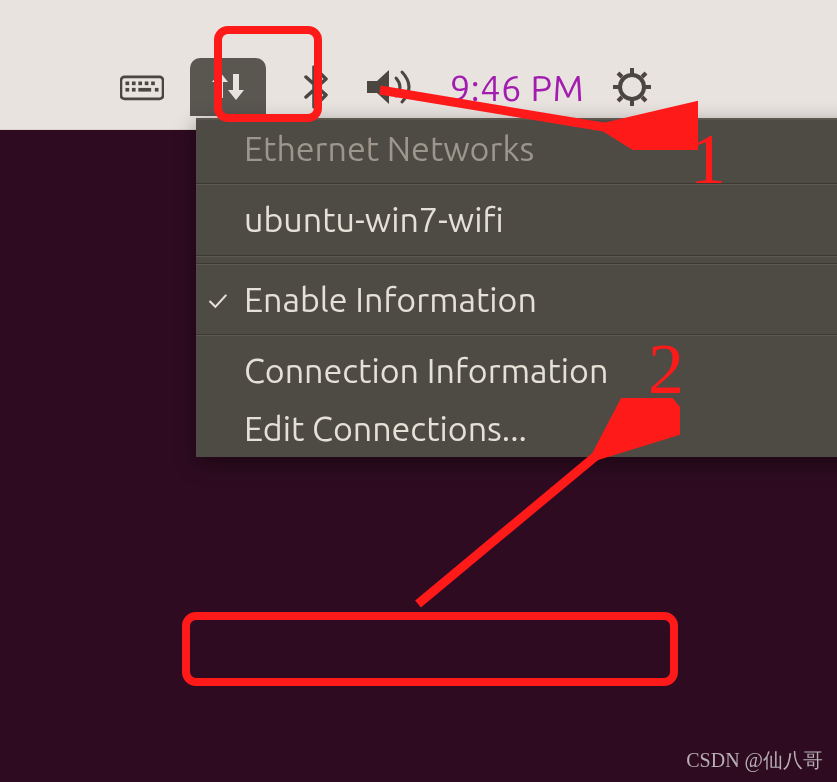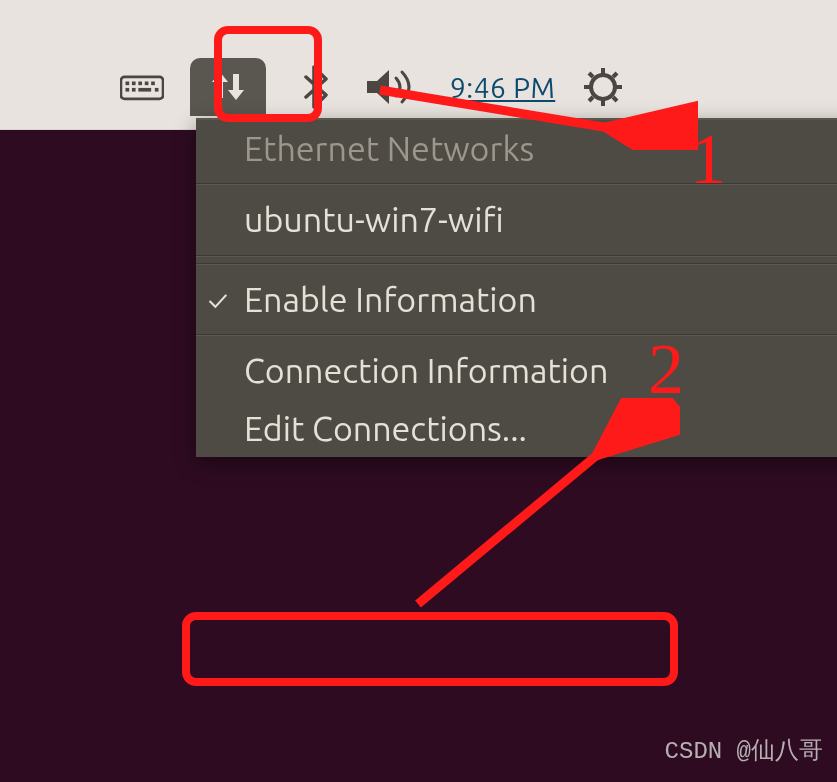--- a/index.html
+++ b/index.html
@@ -21,21 +21,21 @@
     .topbar {
       position: absolute;
       left: 120px; top: 58px;
       height: 58px;
       display: flex;
       align-items: center;
       gap: 26px;
       color: #4b463f;
     }
     .tb-icon { display: flex; align-items: center; justify-content: center; width: 44px; height: 44px; }
-    .tb-time { font-size: 28px; letter-spacing: 0.5px; color:#0c4a6e;text-decoration:underline; }
+    .tb-time { font-size: 36px; letter-spacing: 0.5px; color:#a21caf; }
     
     .network-btn {
       width: 76px; height: 58px;
       border-radius: 10px 10px 0 0;
       background: #5a5751;
       display: flex; align-items: center; justify-content: center;
     }
     
     .menu {
       position: absolute;
@@ -91,25 +91,25 @@
       font-size: 72px;
       font-weight: 500;
       font-family: Georgia, serif;
       pointer-events: none;
     }
     .annot-num.n1 { left: 690px; top: 118px; }
     .annot-num.n2 { left: 648px; top: 328px; }
     .watermark {
       position: absolute;
       right: 14px;
-      bottom: 16px;
-      font-size: 24px;
+      bottom: 8px;
+      font-size: 20px;
       color: #d8d8d8;
       opacity: 0.8;
-      font-family: Liberation Mono, monospace;
+      font-family: Liberation Serif, serif;
     }
     svg.arrow { position: absolute; pointer-events: none; }
   </style>
 </head>
 <body>
 
 <div class="topbar-wrap">
   <div class="topbar">
     <span class="tb-icon">
       <svg width="48" height="32" viewBox="0 0 48 32">

